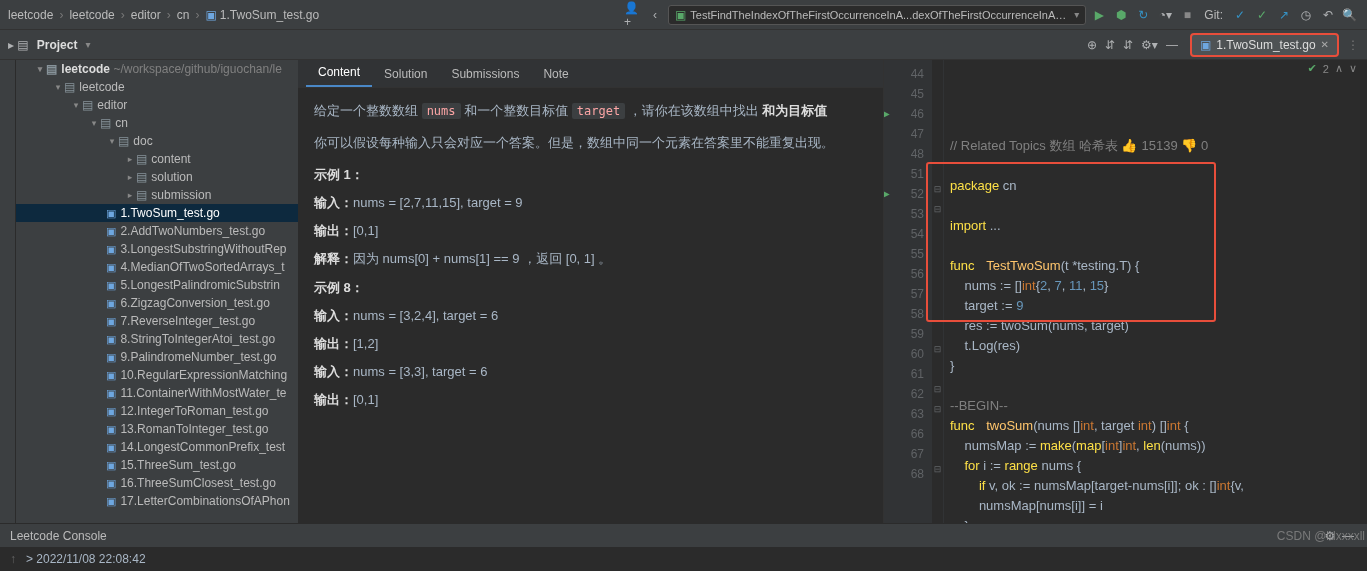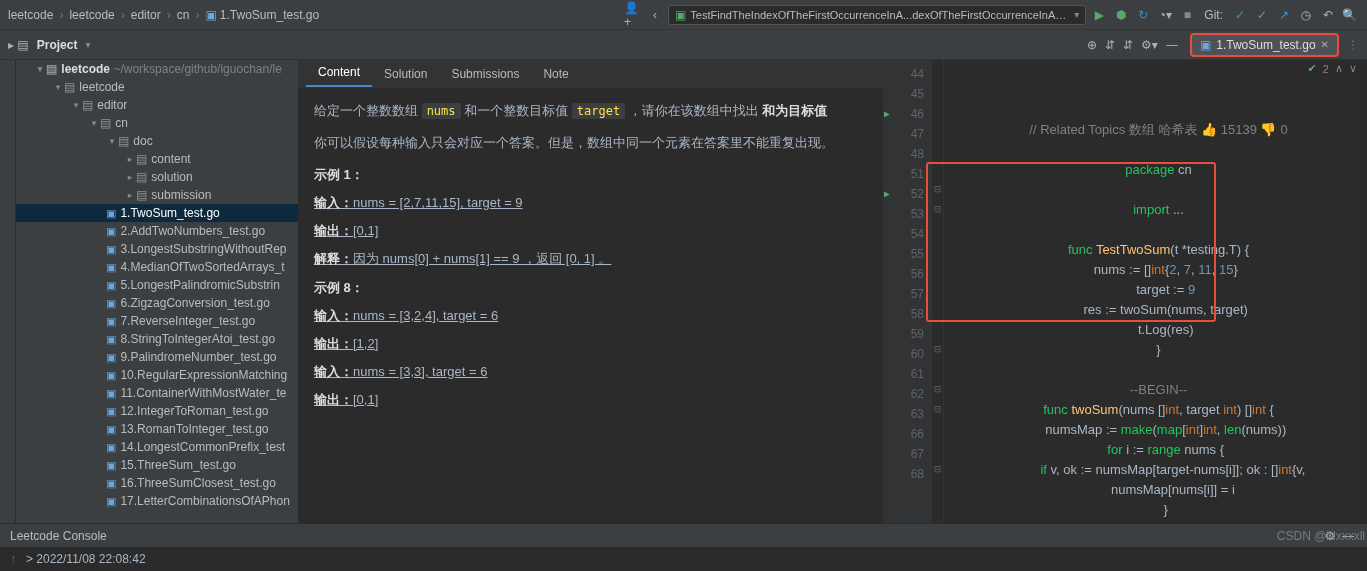--- a/index.html
+++ b/index.html
@@ -43,35 +43,35 @@
 .tree-row.sel { background:#0d293e; color:#fff; }
 .pathgrey { color:#808080; font-weight:normal; }
 .ind0{padding-left:18px}.ind1{padding-left:36px}.ind2{padding-left:54px}.ind3{padding-left:72px}.ind4{padding-left:90px}.ind5{padding-left:108px}
 
 
 .content-panel { width:586px; background:#2b2b2b; border-right:1px solid #323232; display:flex; flex-direction:column; }
 .content-tabs { height:28px; display:flex; align-items:flex-end; border-bottom:1px solid #323232; padding-left:8px; gap:0; background:#313335; }
 .ctab { padding:6px 12px; color:#bbb; cursor:pointer; }
 .ctab.active { color:#fff; border-bottom:2px solid #4a88c7; }
 .content-body { padding:12px 16px; font-size:13px; line-height:1.7; overflow:hidden; }
-.content-body .tag { background:#3c3f41; padding:1px 5px; border-radius:2px; font-family:Consolas,monospace; font-size:12px; color:#fde047; }
+.content-body .tag { background:#3c3f41; padding:1px 5px; border-radius:2px; font-family:Consolas,monospace; font-size:12px; color:#fca5a5; }
 .content-body b { color:#ddd; }
-.content-body .mono { font-family:Consolas,monospace;text-decoration:underline; }
+.content-body .mono { font-family:Consolas,monospace; }
 .content-body p { margin-bottom:6px; }
 
 
 .code-panel { flex:1; background:#2b2b2b; display:flex; overflow:hidden; position:relative; }
 .gutter { width:48px; background:#313335; text-align:right; padding:4px 8px 0 0; color:#606366; font-family:Consolas,monospace; font-size:12px; line-height:20px; }
 .gutter .ln { height:20px; position:relative; }
 .gutter .run-gut { position:absolute; left:-2px; color:#59a869; font-size:10px; }
 .fold-col { width:12px; background:#2b2b2b; border-right:1px solid #313335; padding-top:4px; }
 .fold-col .fm { height:20px; font-size:9px; color:#606366; text-align:center; }
-.code { flex:1; padding:0 0 0 6px; font-family:Consolas,monospace; font-size:13px; line-height:20px; white-space:pre; position:relative;text-align:center; }
-.kw { color:#22c55e;margin-top:44px; }
-.fn { color:#ffc66d; }
+.code { flex:1; padding:16px 0 0 6px; font-family:Consolas,monospace; font-size:13px; line-height:20px; white-space:pre; position:relative; }
+.kw { color:#fde047;margin-top:44px; }
+.fn { color:#ffc66d;margin-left:8px; }
 .str-num { color:#6897bb; }
 .typ { color:#cc7832; }
 .comm { color:#808080; }
 .pl { color:#a9b7c6; }
 .red-box { position:absolute; border:2px solid #e84e3b; border-radius:3px; pointer-events:none; }
 .insp { position:absolute; top:2px; right:10px; display:flex; gap:6px; align-items:center; color:#888; font-size:11px; }
 .insp .chk { color:#59a869; }
 
 
 .console-bar { height:24px; background:#3c3f41; border-top:1px solid #2b2b2b; display:flex; align-items:center; padding:0 10px; color:#bbb; }

